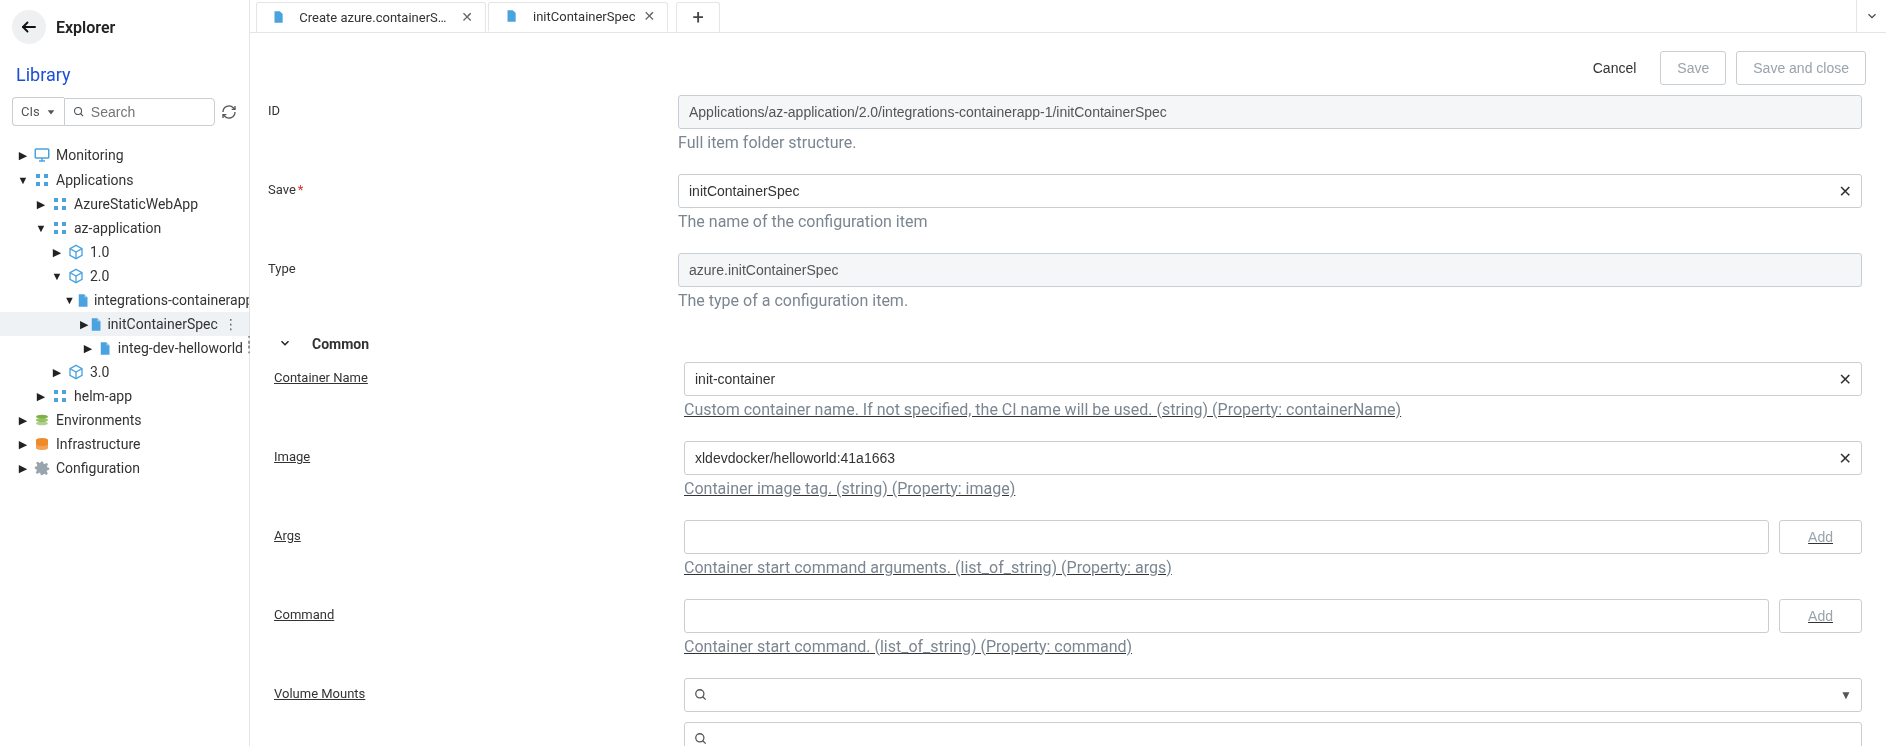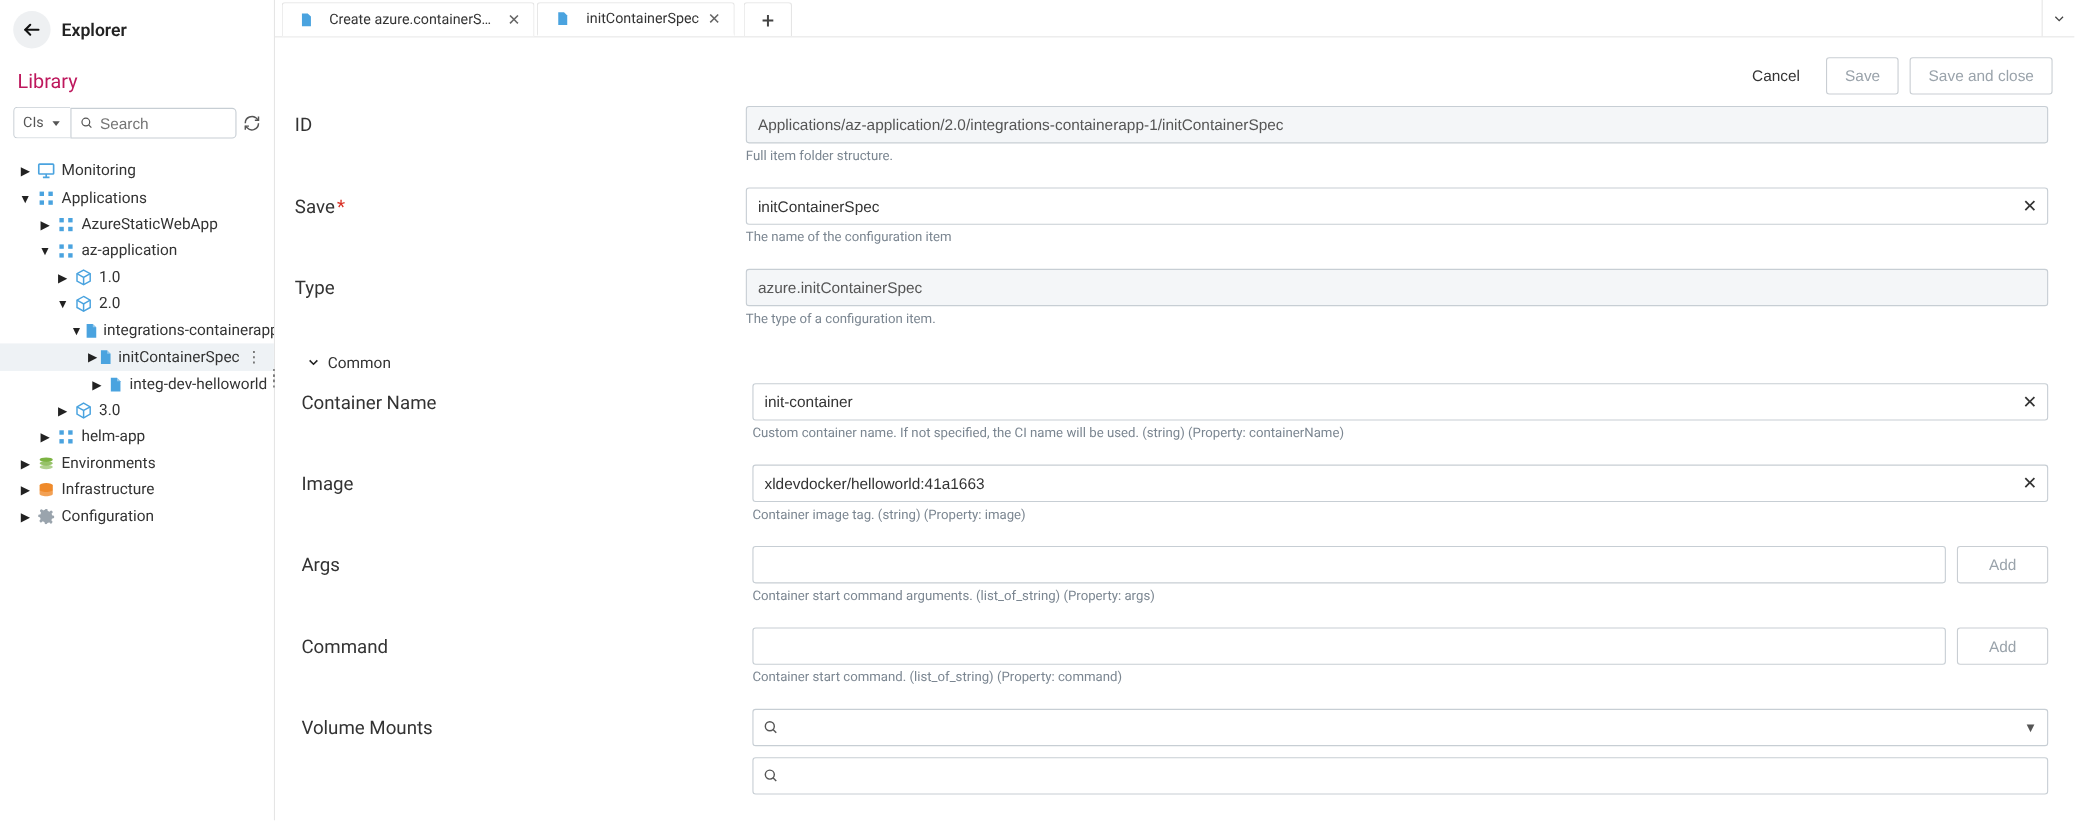--- a/index.html
+++ b/index.html
@@ -39,21 +39,21 @@
       cursor: pointer;
     }
     .sidebar-title {
       font-size: 16px;
       font-weight: 600;
       color: #222;
     }
     .library-header {
       padding: 10px 16px 8px;
       font-size: 18px;
-      color: #be185d;
+      color: #1d4ed8;
     }
     .search-row {
       display: flex;
       align-items: center;
       padding: 4px 12px 12px;
       gap: 0;
     }
     .cls-select {
       border: 1px solid #c7ced4;
       border-right: none;
@@ -239,33 +239,33 @@
     }
     .form-row {
       display: flex;
       align-items: flex-start;
       margin-bottom: 22px;
     }
     .form-label {
       width: 410px;
       padding-top: 8px;
       color: #333;
-      font-size: 17px;
+      font-size: 13px;
     }
     .form-label .req { color: #d93025; margin-left: 2px;}
     .section-header {
       display: flex;
       align-items: flex-start;
-      gap: 6px;
+      gap: 20px;
       width: 410px;
-      font-weight: 400;
+      font-weight: 700;
       padding-top: 4px;
       padding-left: 10px;
     }
-    .section-body { padding-left:6px;}
+    .section-body { padding-left:6px;text-decoration:underline;}
     .form-field {
       flex: 1;
       display: flex;
       flex-direction: column;
       gap: 4px;
     }
     .text-input {
       width: 100%;
       border: 1px solid #c7ced4;
       border-radius: 3px;
@@ -282,21 +282,21 @@
     .input-clear {
       position: absolute;
       right: 10px;
       top: 50%;
       transform: translateY(-50%);
       color: #333;
       cursor: pointer;
       font-size: 16px;
     }
     .helper {
-      font-size: 12px;
+      font-size: 16px;
       color: #7b8691;
     }
     .field-with-btn {
       display: flex;
       gap: 10px;
     }
     .field-with-btn .text-input { flex: 1; }
     .add-btn {
       border: 1px solid #c9ced3;
       background: #fff;

